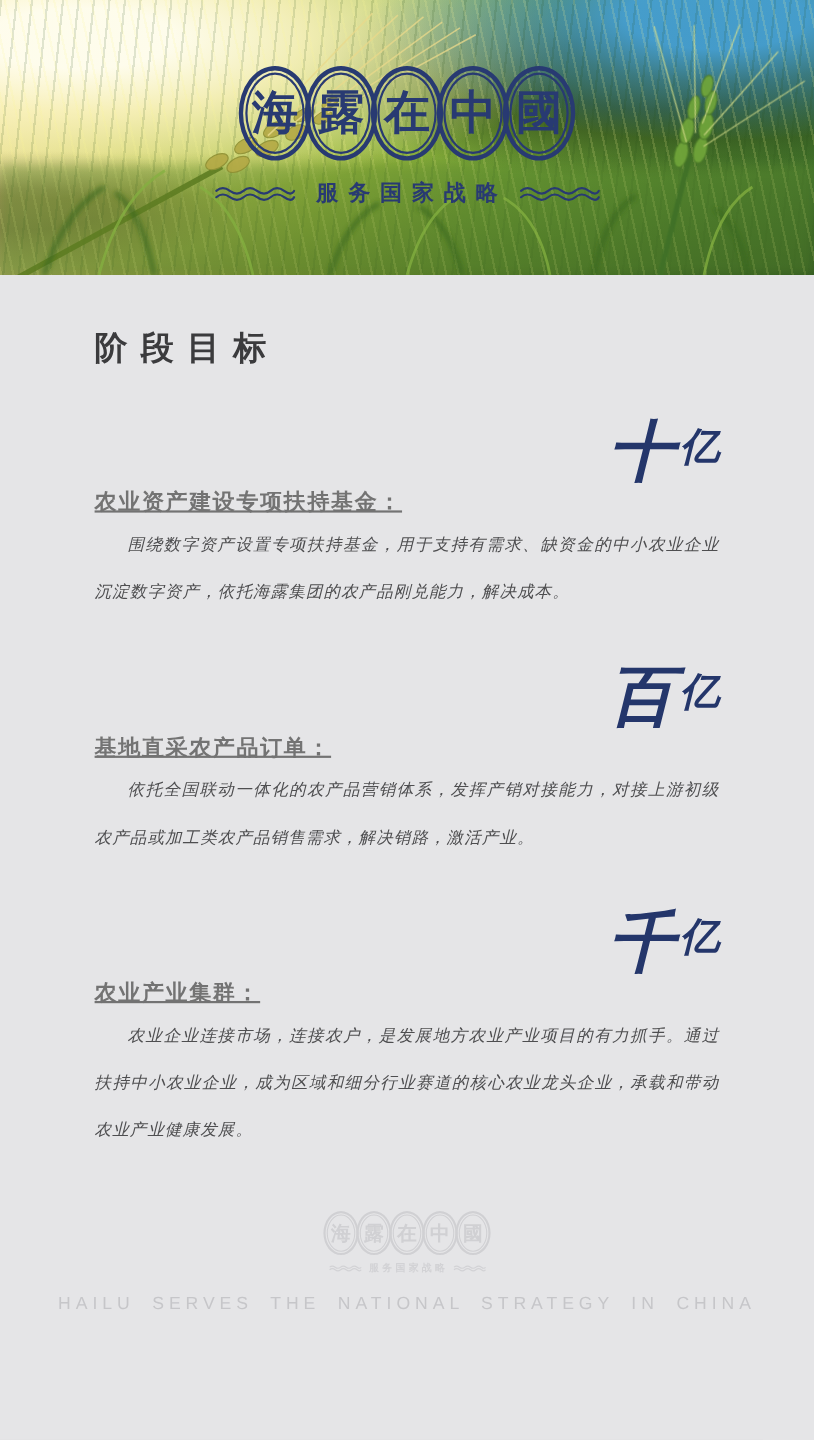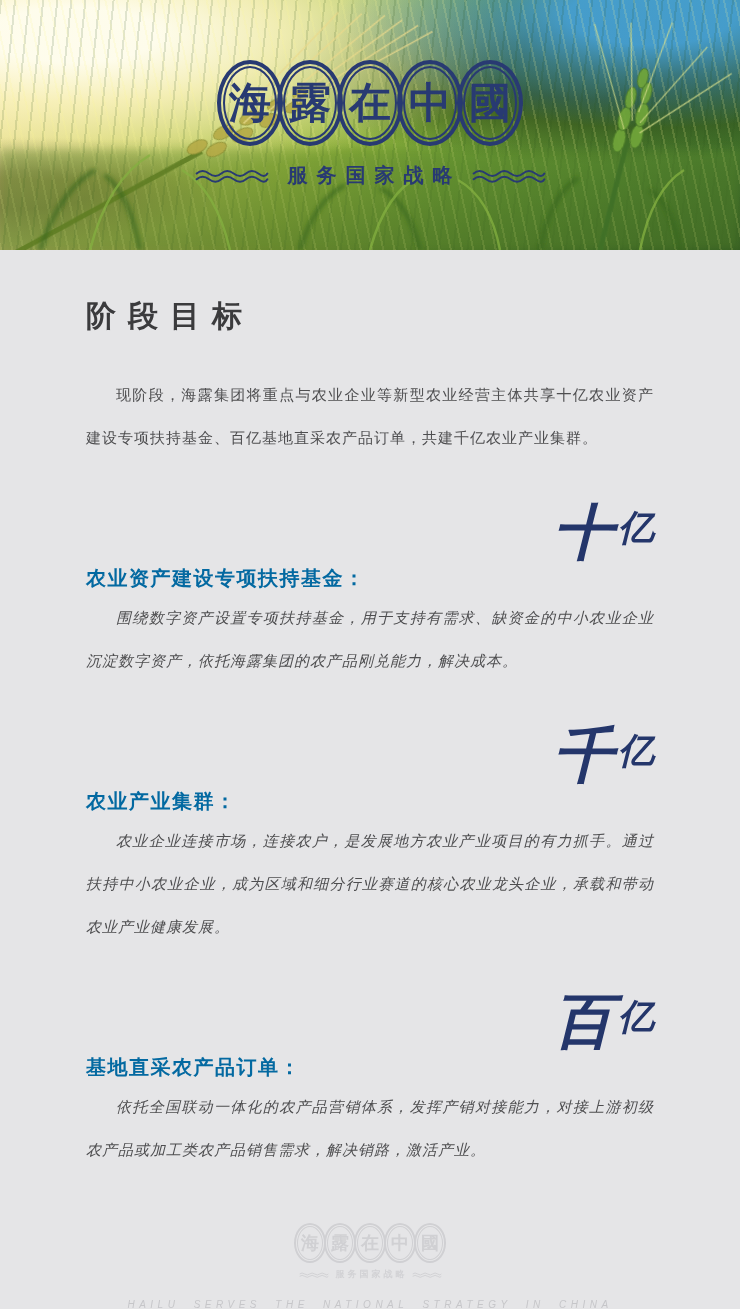--- a/index.html
+++ b/index.html
@@ -71,21 +71,21 @@
     font-size:60px; font-weight:bold; font-style:italic;
   }
   .num-unit {
     font-family:"Liberation Serif","DejaVu Serif",serif;
     font-size:36px; font-weight:bold; font-style:italic;
     margin-left:5px; vertical-align:13px;
   }
   .section-heading {
     margin-top:6px;
     font-family:"Liberation Serif","DejaVu Serif",serif;
-    font-size:20px; font-weight:bold; letter-spacing:1.5px; color:#0369a1;
+    font-size:20px; font-weight:bold; letter-spacing:1.5px; color:#737373;text-decoration:underline;
   }
   .section .para { margin-top:4px;font-style:italic; }
 
   
   .footer { margin-top:52px; display:flex; flex-direction:column; align-items:center; color:#cdcdd0; }
   .wm-logo-row { display:flex; opacity:.85; }
   .wm-circle {
     width:32px; height:40px; margin:0 -1px; position:relative;
     border:2px solid #cdcdd0; border-radius:50%;
     display:flex; align-items:center; justify-content:center;
@@ -94,22 +94,22 @@
   .wm-char {
     font-family:"Liberation Serif","DejaVu Serif",serif;
     font-weight:bold; font-size:18px; color:#cdcdd0; line-height:1;
   }
   .wm-sub-row { display:flex; align-items:center; margin-top:5px; color:#d2d2d5; }
   .wm-sub-text {
     font-family:"Liberation Serif","DejaVu Serif",serif;
     font-size:9px; font-weight:bold; letter-spacing:3px; margin:0 4px 0 7px; white-space:nowrap;
   }
   .tagline-en {
-    margin-top:18px; font-size:10px; letter-spacing:4.5px; word-spacing:7px;
-    color:#c6c6c9; white-space:nowrap;font-style:italic;
+    margin-top:18px; font-size:16px; letter-spacing:4.5px; word-spacing:7px;
+    color:#c6c6c9; white-space:nowrap;
   }
 </style>
 </head>
 <body>
 
 <div class="page">
 
   <header class="banner">
     <svg class="wheat-svg" viewBox="0 0 740 250" preserveAspectRatio="none" aria-hidden="true">
       <defs>
@@ -214,44 +214,43 @@
             <path d="M2,5 q7,-6 15,0 t15,0 t15,0 t15,0 t15,0 t11,0"></path>
             <path d="M2,12 q7,-6 15,0 t15,0 t15,0 t15,0 t15,0 t11,0"></path>
           </g>
         </svg>
       </div>
     </div>
   </header>
 
   <main class="content">
     <h1 class="page-title">阶段目标</h1>
-    <p class="para">现阶段，海露集团将重点与农业企业等新型农业经营主体共享十亿农业资产建设专项扶持基金、百亿基地直采农产品订单，共建千亿农业产业集群。</p>
 
     <section class="section">
       <div class="big-num">
         <span class="num-main">十</span><span class="num-unit">亿</span>
       </div>
       <h2 class="section-heading">农业资产建设专项扶持基金：</h2>
       <p class="para">围绕数字资产设置专项扶持基金，用于支持有需求、缺资金的中小农业企业沉淀数字资产，依托海露集团的农产品刚兑能力，解决成本。</p>
     </section>
 
     <section class="section">
       <div class="big-num">
+        <span class="num-main">百</span><span class="num-unit">亿</span>
+      </div>
+      <h2 class="section-heading">基地直采农产品订单：</h2>
+      <p class="para">依托全国联动一体化的农产品营销体系，发挥产销对接能力，对接上游初级农产品或加工类农产品销售需求，解决销路，激活产业。</p>
+    </section>
+
+    <section class="section">
+      <div class="big-num">
         <span class="num-main">千</span><span class="num-unit">亿</span>
       </div>
       <h2 class="section-heading">农业产业集群：</h2>
       <p class="para">农业企业连接市场，连接农户，是发展地方农业产业项目的有力抓手。通过扶持中小农业企业，成为区域和细分行业赛道的核心农业龙头企业，承载和带动农业产业健康发展。</p>
-    </section>
-
-    <section class="section">
-      <div class="big-num">
-        <span class="num-main">百</span><span class="num-unit">亿</span>
-      </div>
-      <h2 class="section-heading">基地直采农产品订单：</h2>
-      <p class="para">依托全国联动一体化的农产品营销体系，发挥产销对接能力，对接上游初级农产品或加工类农产品销售需求，解决销路，激活产业。</p>
     </section>
   </main>
 
   <footer class="footer">
     <div class="wm-logo-row">
       <span class="wm-circle">
           <span class="wm-char">海</span>
         </span>
       <span class="wm-circle">
           <span class="wm-char">露</span>

